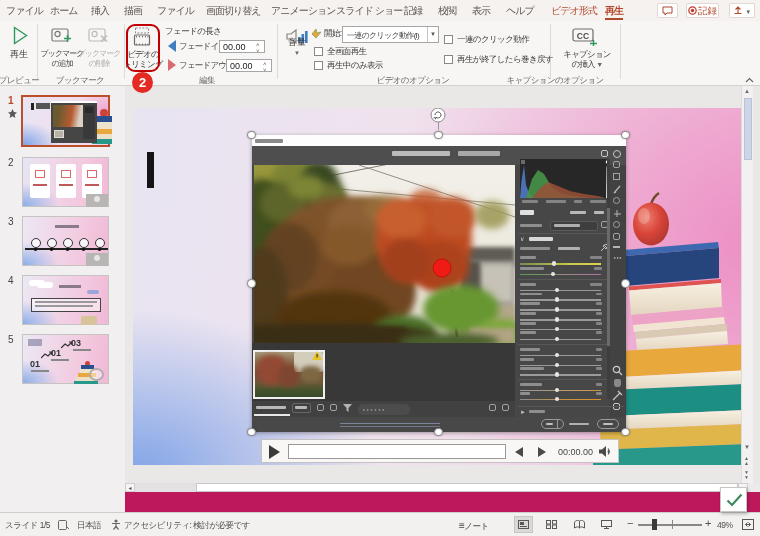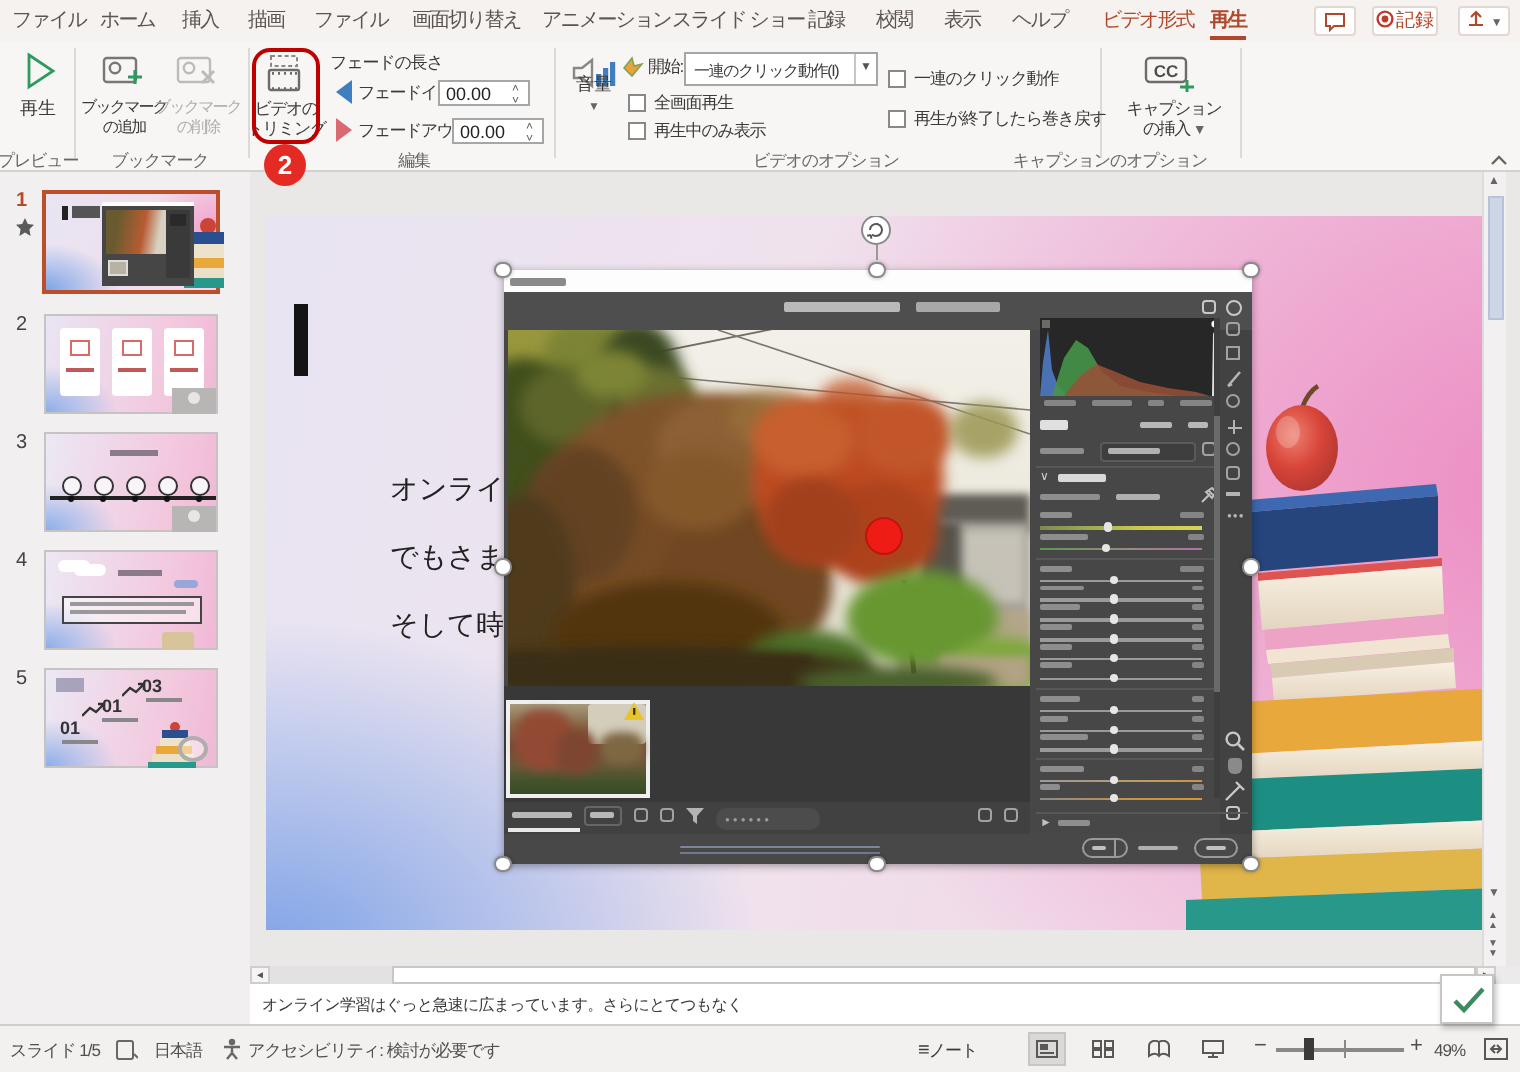--- a/index.html
+++ b/index.html
@@ -260,21 +260,20 @@
  <div class="abs" style="left:53px;top:42px;width:21px;height:4px;background:#ecdfc8"></div>
  <div class="abs" style="left:51px;top:46px;width:24px;height:3px;background:#27988a"></div>
  <div class="abs" style="left:66px;top:33px;width:15px;height:13px;border:2.5px solid #b0aeac;border-radius:50%;background:rgba(255,255,255,.45)"></div>
 </div>
 </div>
 <div id="canvas">
       <div id="slide">
 
 <div class="abs" style="left:14px;top:44px;width:7px;height:36px;background:#141414"></div>
 
-<div class="abs" style="left:62px;top:119px;font-size:14px;color:#222;line-height:34px">オンライ<br>でもさま<br>そして時</div>
 
 <svg class="abs" style="left:455px;top:80px" width="153" height="277" viewBox="0 0 153 277">
 <defs>
 <linearGradient id="bgpage" x1="0" y1="0" x2="0" y2="1">
               <stop offset="0" stop-color="#f7f0e1"></stop>
               <stop offset="1" stop-color="#e4d5c0"></stop>
             </linearGradient>
 <radialGradient id="bgapple" cx="0.38" cy="0.35" r="0.78">
               <stop offset="0" stop-color="#ee7f70"></stop>
               <stop offset="0.5" stop-color="#d84438"></stop>
@@ -527,37 +526,45 @@
 <div class="handle" style="left:114px;top:319.5px"></div>
 <div class="handle" style="left:301px;top:319.5px"></div>
 <div class="handle" style="left:488px;top:319.5px"></div>
 
 <div class="abs" style="left:304.5px;top:12px;width:1px;height:10px;background:#9a9a9a"></div>
 <svg class="abs" style="left:297px;top:-1px" width="16" height="16" viewBox="0 0 16 16">
           <circle cx="8" cy="8" r="7" fill="#fff" stroke="#8a8a8a" stroke-width="1"></circle>
           <path d="M5 8 a3 3 0 1 1 1 2.2 M5.4 10.5 l-1.8 .4 M5.4 10.5 l.3 1.8" stroke="#555" stroke-width="1" fill="none"></path>
         </svg>
 
+<div class="abs" style="left:128px;top:331px;width:358px;height:24px;background:#f8f7f6;border:1px solid #c4c2c0;z-index:25">
+<div class="abs" style="left:7px;top:5px;width:0;height:0;border-left:11px solid #3a3a3a;border-top:7px solid transparent;border-bottom:7px solid transparent"></div>
+<div class="abs" style="left:26px;top:4px;width:218px;height:15px;background:#fff;border:1px solid #9a9896"></div>
+<div class="abs" style="left:253px;top:7px;width:0;height:0;border-right:8px solid #4a4a4a;border-top:5px solid transparent;border-bottom:5px solid transparent"></div>
+<div class="abs" style="left:276px;top:7px;width:0;height:0;border-left:8px solid #4a4a4a;border-top:5px solid transparent;border-bottom:5px solid transparent"></div>
+<div class="abs" style="left:296px;top:7px;font-size:9px;color:#444">00:00.00</div>
+<svg class="abs" style="left:337px;top:5px" width="14" height="13" viewBox="0 0 14 13">
+            <path d="M0 4.5v4h3l4 3.5V1L3 4.5Z" fill="#4a4a4a"></path>
+            <path d="M9 3.5 a4.5 4.5 0 0 1 0 6 M9 5.5 a2.2 2.2 0 0 1 0 2" stroke="#4a4a4a" stroke-width="1.1" fill="none"></path>
+          </svg>
+</div>
 </div>
 <div id="vscroll">
 <div class="abs" style="left:2px;top:2px;font-size:6px;color:#666">▲</div>
 <div class="abs" style="left:2px;top:12px;width:8px;height:62px;background:#cdd5e6;border:1px solid #b8c2d8"></div>
 <div class="abs" style="left:2px;top:358px;font-size:6px;color:#666">▼</div>
 <div class="abs" style="left:2px;top:370px;font-size:5px;color:#666;line-height:5px">▲<br>▲</div>
 <div class="abs" style="left:2px;top:384px;font-size:5px;color:#666;line-height:5px">▼<br>▼</div>
 </div>
     </div>
 <div id="hscrollrow">
 <div class="abs" style="left:0;top:0;width:10px;height:9px;background:#f6f4f4;border:1px solid #d0cecc;font-size:5px;color:#555;text-align:center;line-height:8px">◄</div>
 <div class="abs" style="left:10px;top:0;width:61px;height:9px;background:#e3e1e1"></div>
 <div class="abs" style="left:71px;top:0;width:542px;height:9px;background:#fff;border:1px solid #cac8c6"></div>
 <div class="abs" style="left:613px;top:0;width:10px;height:9px;background:#f6f4f4;border:1px solid #d0cecc;font-size:5px;color:#555;text-align:center;line-height:8px">►</div>
-</div>
-<div id="notesrow">
-<div class="abs" style="left:6px;top:5px;font-size:8px;letter-spacing:-0.4px;color:#3b3a39">オンライン学習はぐっと急速に広まっています。さらにとてつもなく</div>
 </div>
 <div class="abs" style="left:720px;top:487px;width:27px;height:25px;background:#fff;border:1px solid #c8c6c4;box-shadow:1px 2px 3px rgba(0,0,0,.25);z-index:40">
 <svg width="17" height="14" viewBox="0 0 17 14" style="margin:5px 0 0 5px">
         <path d="M1.5 7.5 L6 12 L15.5 1.5" stroke="#3d8a5f" stroke-width="2.2" fill="none"></path>
       </svg>
 </div>
 <div id="statusbar">
 <span class="st" style="left:5px">スライド 1/5</span>
 <svg class="abs" style="left:58px;top:7px" width="11" height="10" viewBox="0 0 11 10">
         <rect x="0.5" y="0.5" width="8" height="9" rx="1" fill="none" stroke="#6a6663"></rect>

